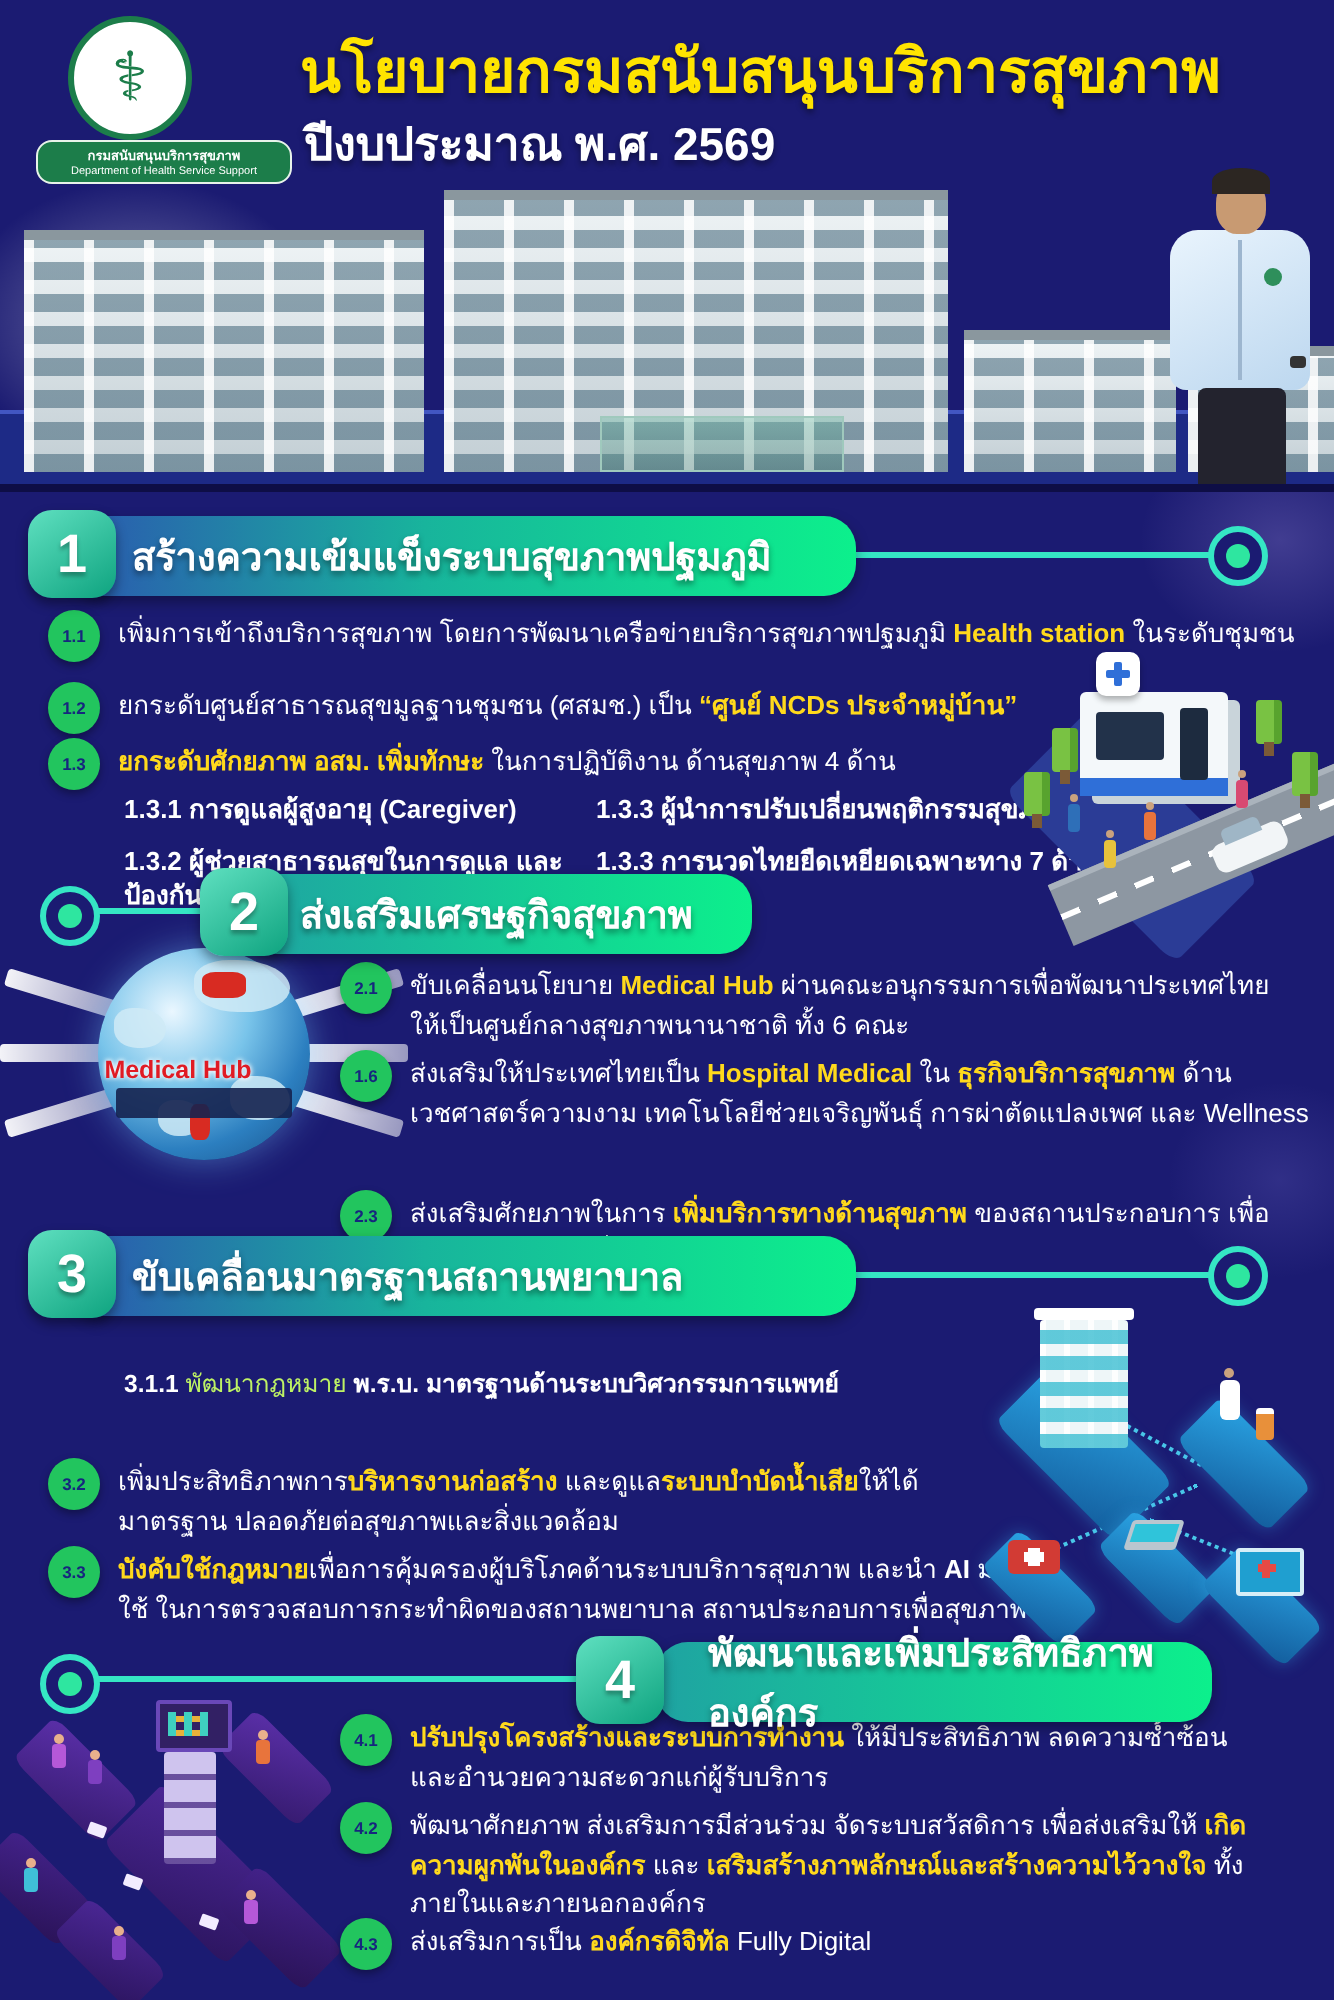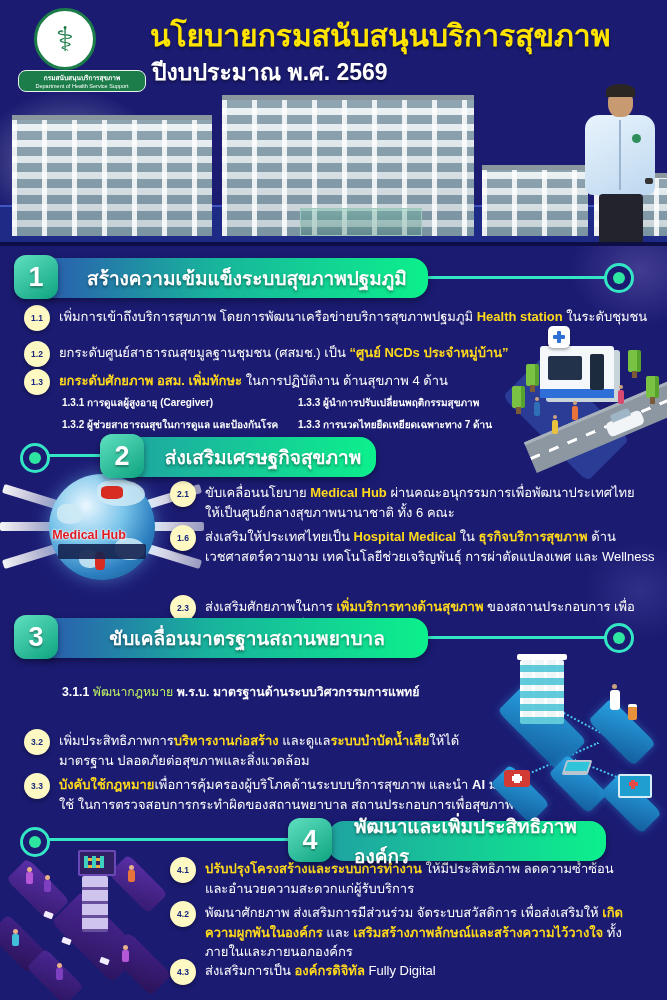--- a/index.html
+++ b/index.html
@@ -51,42 +51,42 @@
               background:linear-gradient(150deg,#e9f4fd,#bcd7ef);}
   .man .placket{position:absolute;left:47px;top:34px;width:2px;height:70px;background:#9db6cf;}
   .man .patch{position:absolute;left:60px;top:48px;width:9px;height:9px;border-radius:50%;background:#2e8f5b;}
   .man .pants{position:absolute;left:27px;top:108px;width:44px;height:52px;background:#23232e;border-radius:4px;}
   .man .watch{position:absolute;left:73px;top:92px;width:8px;height:6px;background:#333;border-radius:2px;}
 
   
   .num-badge{position:absolute;width:44px;height:44px;border-radius:12px;z-index:3;
              background:linear-gradient(145deg,#5fe0c0,#0ea37f);display:flex;align-items:center;justify-content:center;
              font-size:27px;font-weight:bold;color:#fff;box-shadow:0 3px 6px rgba(0,0,0,.4);text-shadow:0 2px 2px rgba(0,0,0,.3);}
-  .pill{position:absolute;height:40px;border-radius:16px;display:flex;align-items:center;justify-content:center;
+  .pill{position:absolute;height:40px;border-radius:16px;display:flex;align-items:center;
         background:linear-gradient(90deg,#2b58b0 0%,#18b49c 45%,#0cf08c 100%);
         box-shadow:0 3px 7px rgba(0,0,0,.35);z-index:2;}
   .pill.alt{background:linear-gradient(90deg,#1fa3a2 0%,#0cf08c 100%);}
   .pill .ttl{font-size:19px;font-weight:bold;color:#fff;text-shadow:0 2px 3px rgba(0,0,0,.4);}
   .conn-line{position:absolute;height:3px;background:#35e6c4;z-index:1;}
   .ring{position:absolute;width:24px;height:24px;border:3px solid #35e6c4;border-radius:50%;background:#1b1b72;
         display:flex;align-items:center;justify-content:center;z-index:2;}
   .ring .dot{width:12px;height:12px;border-radius:50%;background:#2ee6a0;}
 
   
   .row{position:absolute;display:flex;gap:9px;align-items:flex-start;}
-  .ibadge{flex:none;width:26px;height:26px;border-radius:50%;background:#fef9c3;display:flex;align-items:center;justify-content:center;
+  .ibadge{flex:none;width:26px;height:26px;border-radius:50%;background:#22c55e;display:flex;align-items:center;justify-content:center;
           font-size:8.5px;font-weight:bold;color:#16267e;box-shadow:0 2px 4px rgba(0,0,0,.35);margin-top:1px;}
   .itext{font-size:13px;line-height:1.5;color:#fff;padding-top:3px;}
   .itext .hl{color:#ffd91c;font-weight:bold;}
   .itext .b{font-weight:bold;}
   .subtext{position:absolute;font-size:11.8px;line-height:1.45;color:#fff;font-weight:600;}
   .subtext .hl{color:#bef264;font-weight:normal;}
   .subtext .b{font-weight:bold;}
   .subgrid{position:absolute;display:grid;grid-template-columns:230px 1fr;column-gap:6px;row-gap:8px;}
-  .subgrid .subcell{font-size:10px;line-height:1.35;color:#fff;font-weight:600;}
+  .subgrid .subcell{font-size:13px;line-height:1.35;color:#fff;font-weight:600;}
   .subgrid .subcell .b{font-weight:bold;}
 
   
   .illu{position:absolute;}
   
   .clinic-ground{position:absolute;left:18px;top:34px;width:120px;height:120px;background:#2b3c96;
                  transform:rotate(45deg) scaleY(.5);border-radius:10px;}
   .clinic-road{position:absolute;left:36px;top:86px;width:160px;height:30px;background:#8d97a2;transform:rotate(-23deg);
                border-top:3px solid #aab3bc;}
   .clinic-road .dash{position:absolute;left:0;top:13px;width:100%;height:3px;

